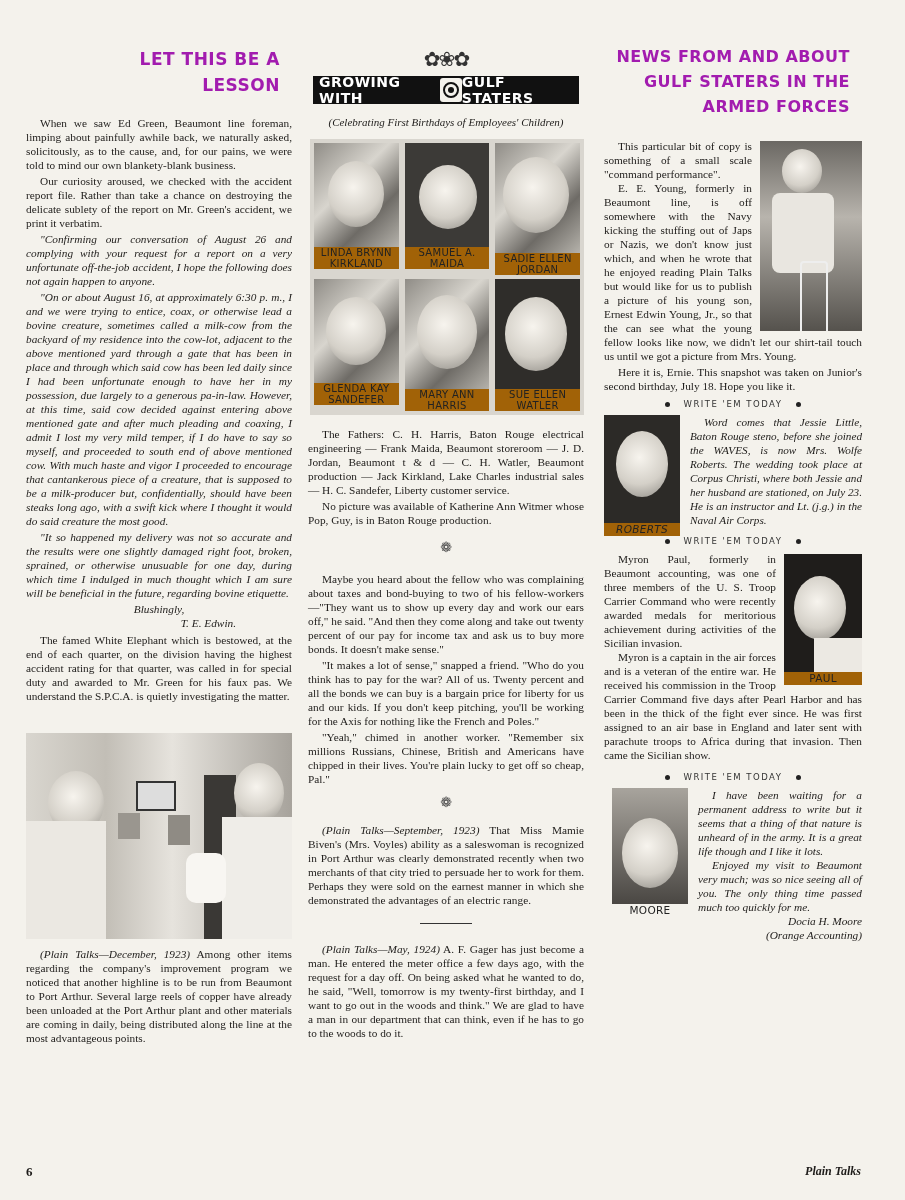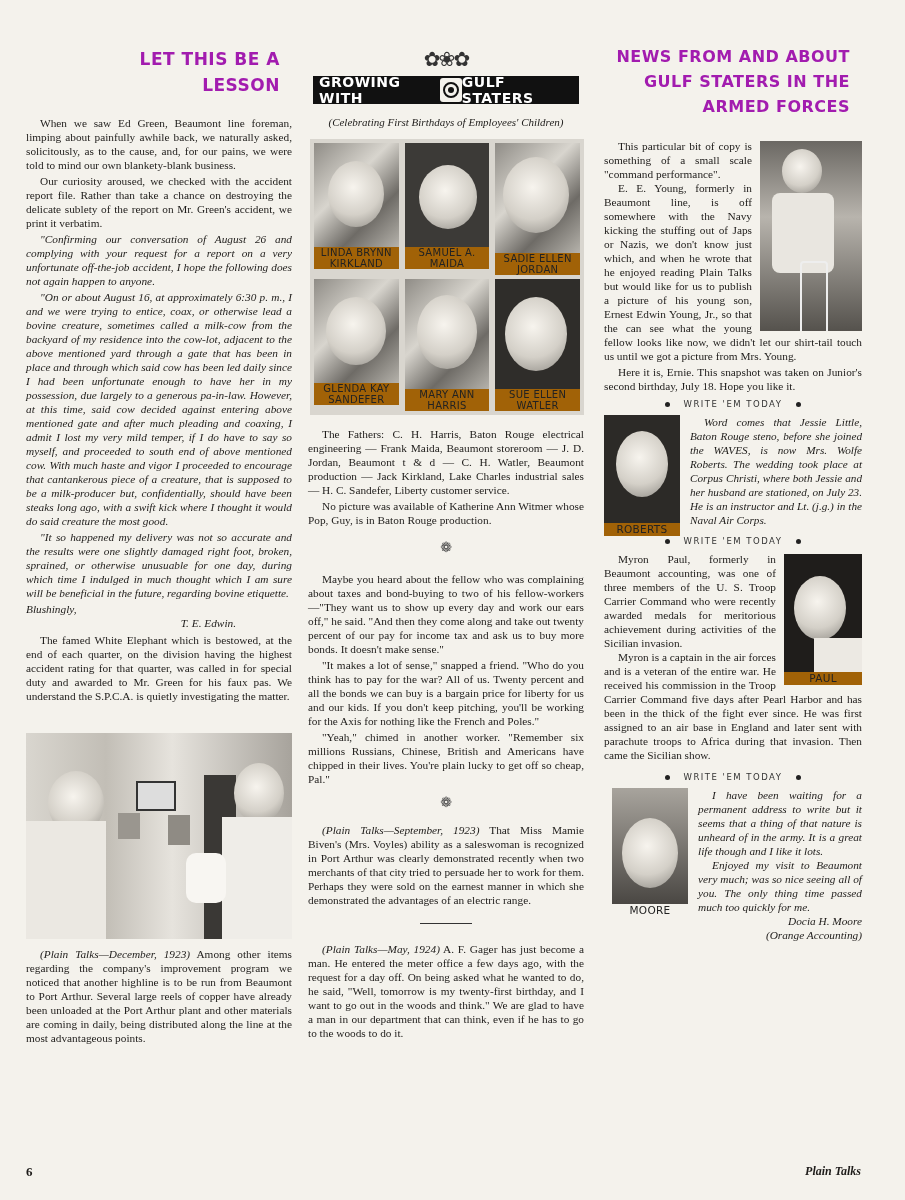--- a/index.html
+++ b/index.html
@@ -64,21 +64,21 @@
   <h2 class="headline">
     <span>LET THIS BE A</span><br>
     <span>LESSON</span>
   </h2>
   <div style="height:6px"></div>
   <p>When we saw Ed Green, Beaumont line foreman, limping about painfully awhile back, we naturally asked, solicitously, as to the cause, and, for our pains, we were told to mind our own blankety-blank business.</p>
   <p style="margin-top:2px">Our curiosity aroused, we checked with the accident report file. Rather than take a chance on destroying the delicate sublety of the report on Mr. Green's accident, we print it verbatim.</p>
   <p class="it" style="margin-top:2px">"Confirming our conversation of August 26 and complying with your request for a report on a very unfortunate off-the-job accident, I hope the following does not again happen to anyone.</p>
   <p class="it" style="margin-top:2px">"On or about August 16, at approximately 6:30 p. m., I and we were trying to entice, coax, or otherwise lead a bovine creature, sometimes called a milk-cow from the backyard of my residence into the cow-lot, adjacent to the above mentioned yard through a gate that has been in place and through which said cow has been led daily since I had been unfortunate enough to have her in my possession, due largely to a generous pa-in-law. However, at this time, said cow decided against entering above mentioned gate and after much pleading and coaxing, I admit I lost my very mild temper, if I do have to say so myself, and proceeded to south end of above mentioned cow. With much haste and vigor I proceeded to encourage that cantankerous piece of a creature, that is supposed to be a milk-producer but, confidentially, should have been steaks long ago, with a swift kick where I thought it would do said creature the most good.</p>
   <p class="it" style="margin-top:2px">"It so happened my delivery was not so accurate and the results were one slightly damaged right foot, broken, sprained, or otherwise unusuable for one day, during which time I indulged in much thought which I am sure will be beneficial in the future, regarding bovine etiquette.</p>
-  <div class="sig" style="text-align:left;margin-top:2px">Blushingly,</div>
+  <div class="sig" style="text-align:center;margin-top:2px">Blushingly,</div>
   <div class="sig" style="padding-right:56px">T. E. Edwin.</div>
   <p style="margin-top:3px">The famed White Elephant which is bestowed, at the end of each quarter, on the division having the highest accident rating for that quarter, was called in for special duty and awarded to Mr. Green for his faux pas. We understand the S.P.C.A. is quietly investigating the matter.</p>
 
   <div class="photo" style="height:206px;margin-top:30px;background:linear-gradient(90deg,#d9d6cf 0%,#c2beb6 30%,#e6e3dd 55%,#a7a39c 100%);">
     <div class="face" style="left:22px;top:38px;width:56px;height:64px;"></div>
     <div style="position:absolute;left:0;top:88px;width:80px;height:118px;background:#ebe8e2;"></div>
     <div style="position:absolute;left:110px;top:48px;width:36px;height:26px;border:2px solid #333;background:#ddd;"></div>
     <div style="position:absolute;left:92px;top:80px;width:22px;height:26px;background:#9a968f;"></div>
     <div style="position:absolute;left:142px;top:82px;width:22px;height:30px;background:#8f8b84;"></div>
     <div style="position:absolute;left:178px;top:42px;width:32px;height:164px;background:#3a3835;"></div>
@@ -176,21 +176,21 @@
     <div class="face" style="left:22px;top:8px;width:40px;height:44px;"></div>
     <div style="position:absolute;left:12px;top:52px;width:62px;height:80px;background:#e9e6e0;border-radius:8px;"></div>
     <div style="position:absolute;left:40px;top:120px;width:24px;height:70px;border:2px solid #eee;border-radius:4px;"></div>
   </div>
   <p>This particular bit of copy is something of a small scale "command performance".</p>
   <p>E. E. Young, formerly in Beaumont line, is off somewhere with the Navy kicking the stuffing out of Japs or Nazis, we don't know just which, and when he wrote that he enjoyed reading Plain Talks but would like for us to publish a picture of his young son, Ernest Edwin Young, Jr., so that the can see what the young fellow looks like now, we didn't let our shirt-tail touch us until we got a picture from Mrs. Young.</p>
   <p style="clear:both;margin-top:2px">Here it is, Ernie. This snapshot was taken on Junior's second birthday, July 18. Hope you like it.</p>
 
   <div class="write-em"><span class="dot"></span><span>WRITE 'EM TODAY</span><span class="dot"></span></div>
 
-  <div class="float-l" style="width:76px;">
+  <div class="float-l" style="width:76px;font-style:italic;">
     <div class="photo" style="height:108px;background:#2c2a27;">
       <div class="face" style="left:12px;top:16px;width:52px;height:66px;"></div>
     </div>
     <div class="caption-label" style="font-size:10.5px;padding:1px 0">ROBERTS</div>
   </div>
   <p class="it" style="font-size:11.2px">Word comes that Jessie Little, Baton Rouge steno, before she joined the WAVES, is now Mrs. Wolfe Roberts. The wedding took place at Corpus Christi, where both Jessie and her husband are stationed, on July 23. He is an instructor and Lt. (j.g.) in the Naval Air Corps.</p>
 
   <div class="write-em" style="clear:both;"><span class="dot"></span><span>WRITE 'EM TODAY</span><span class="dot"></span></div>
 
   <div class="float-r" style="width:78px;margin-top:2px;">

